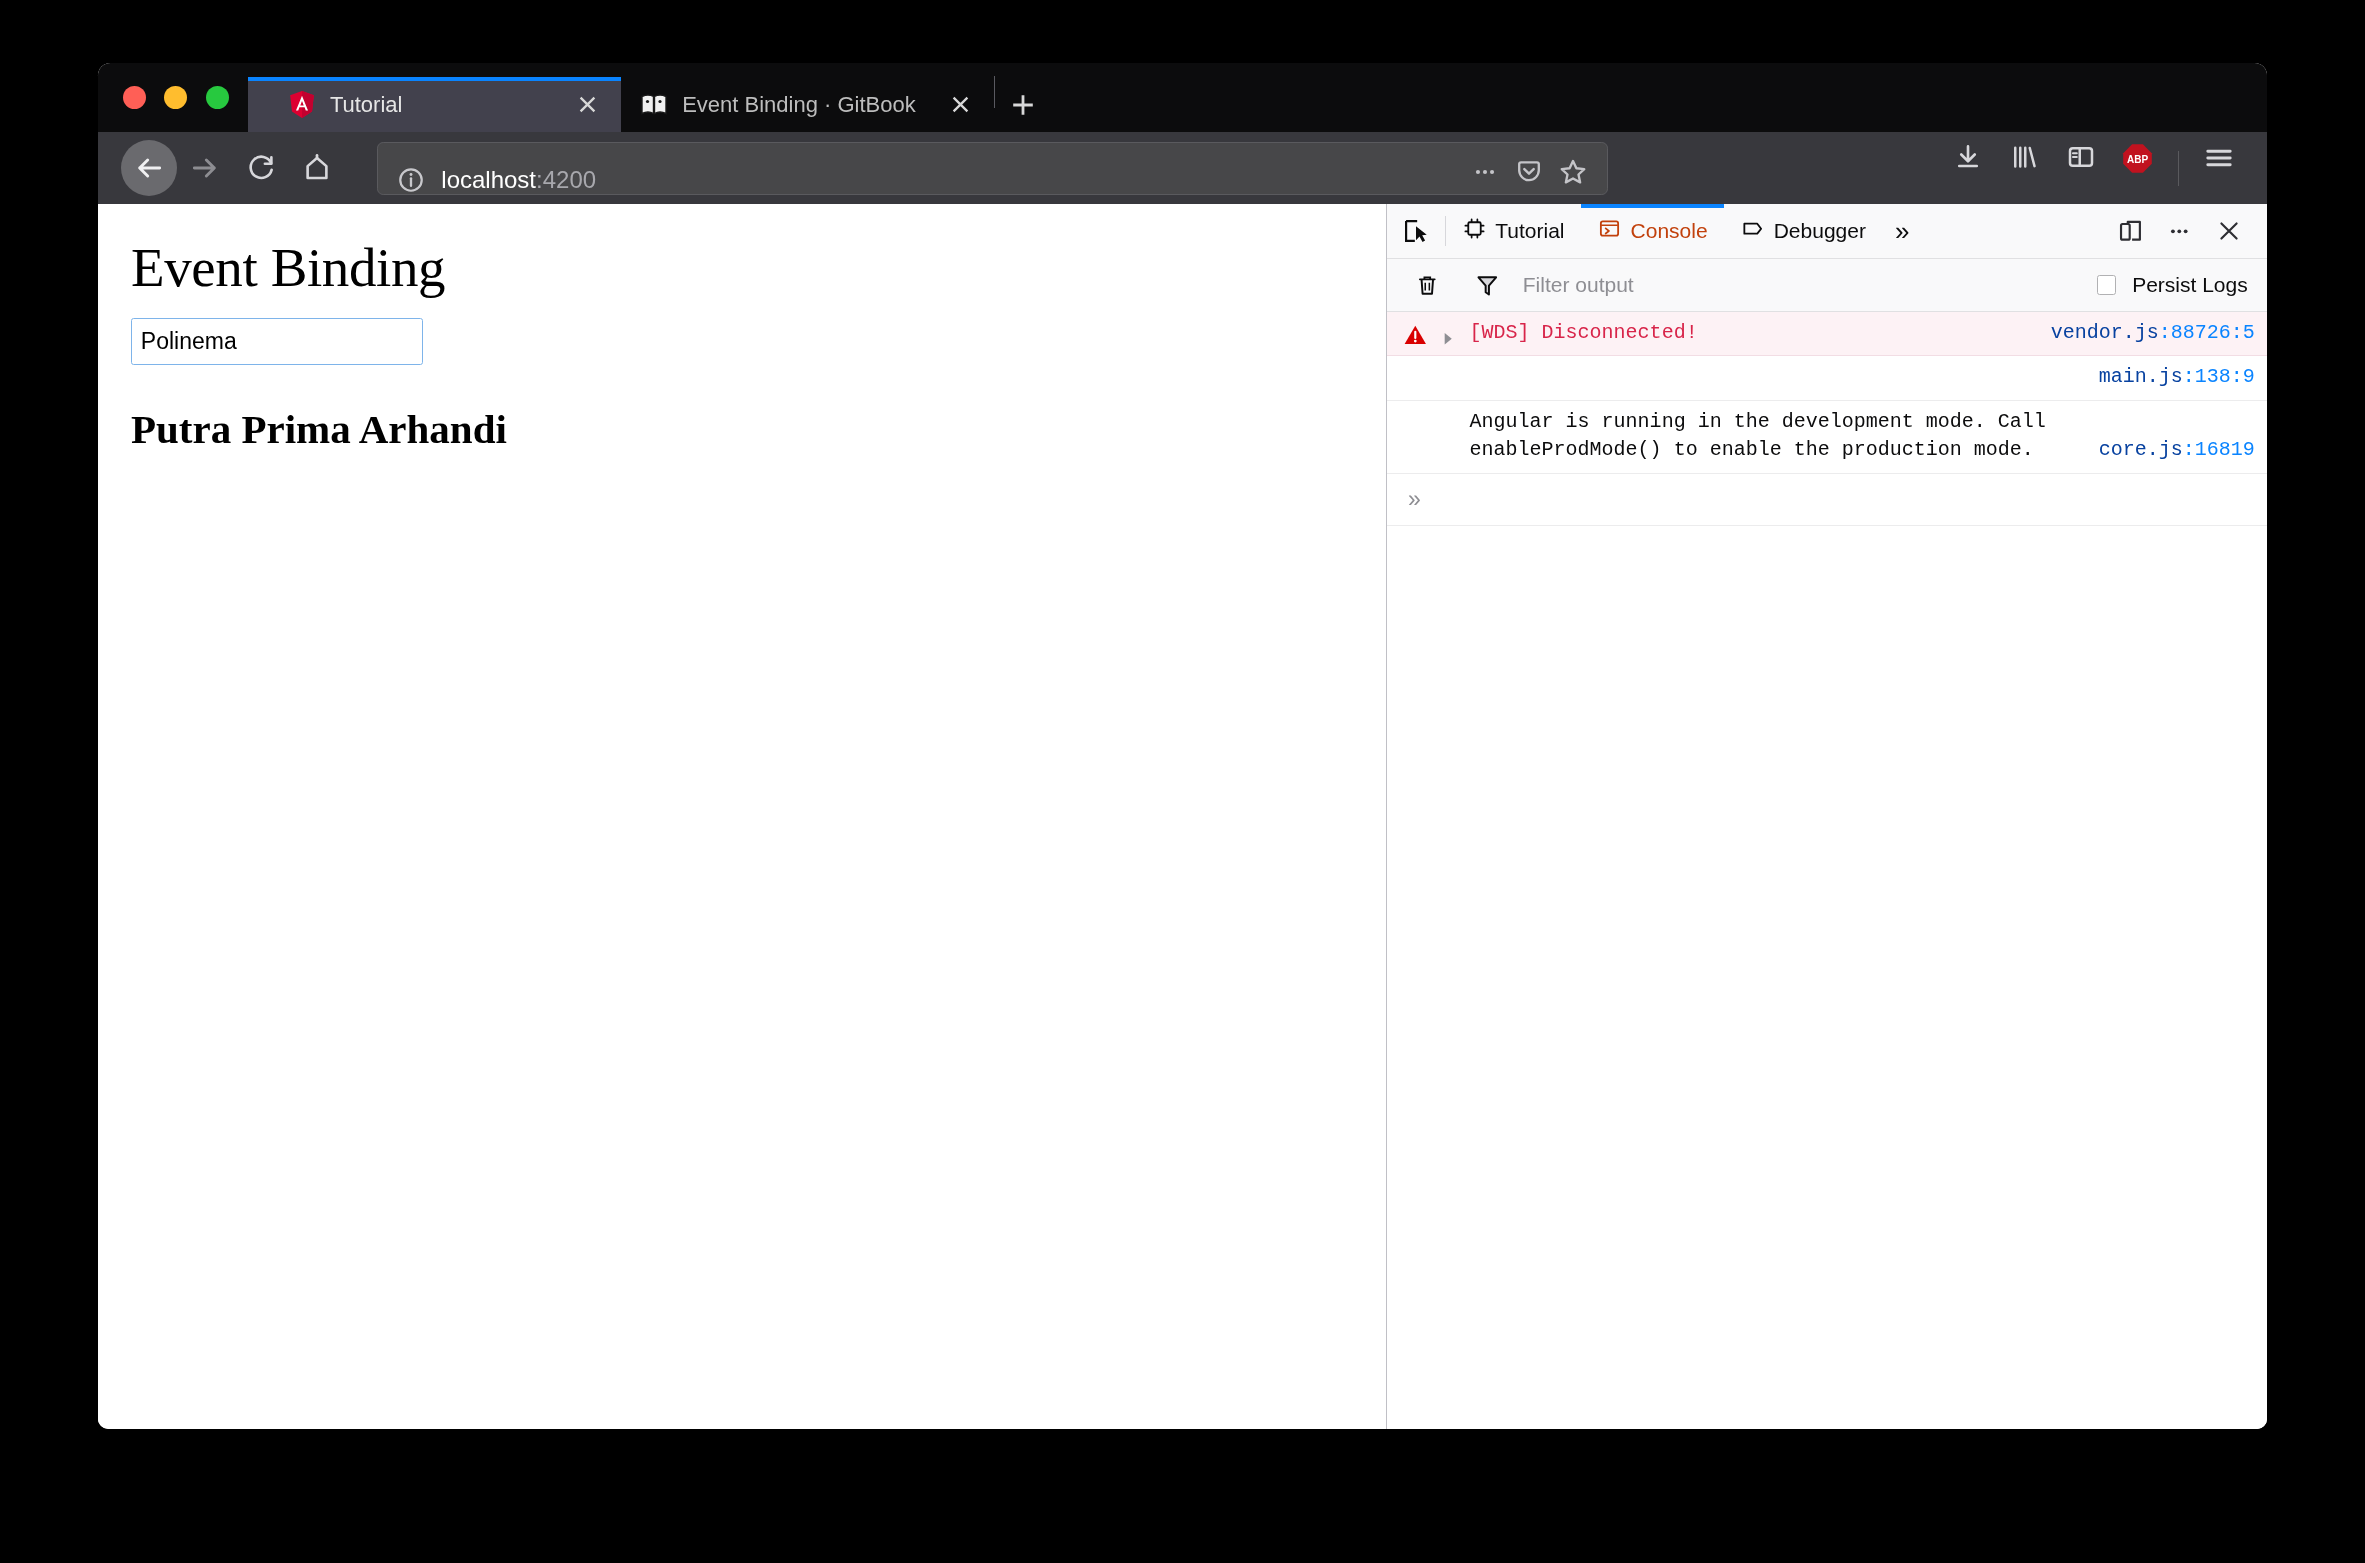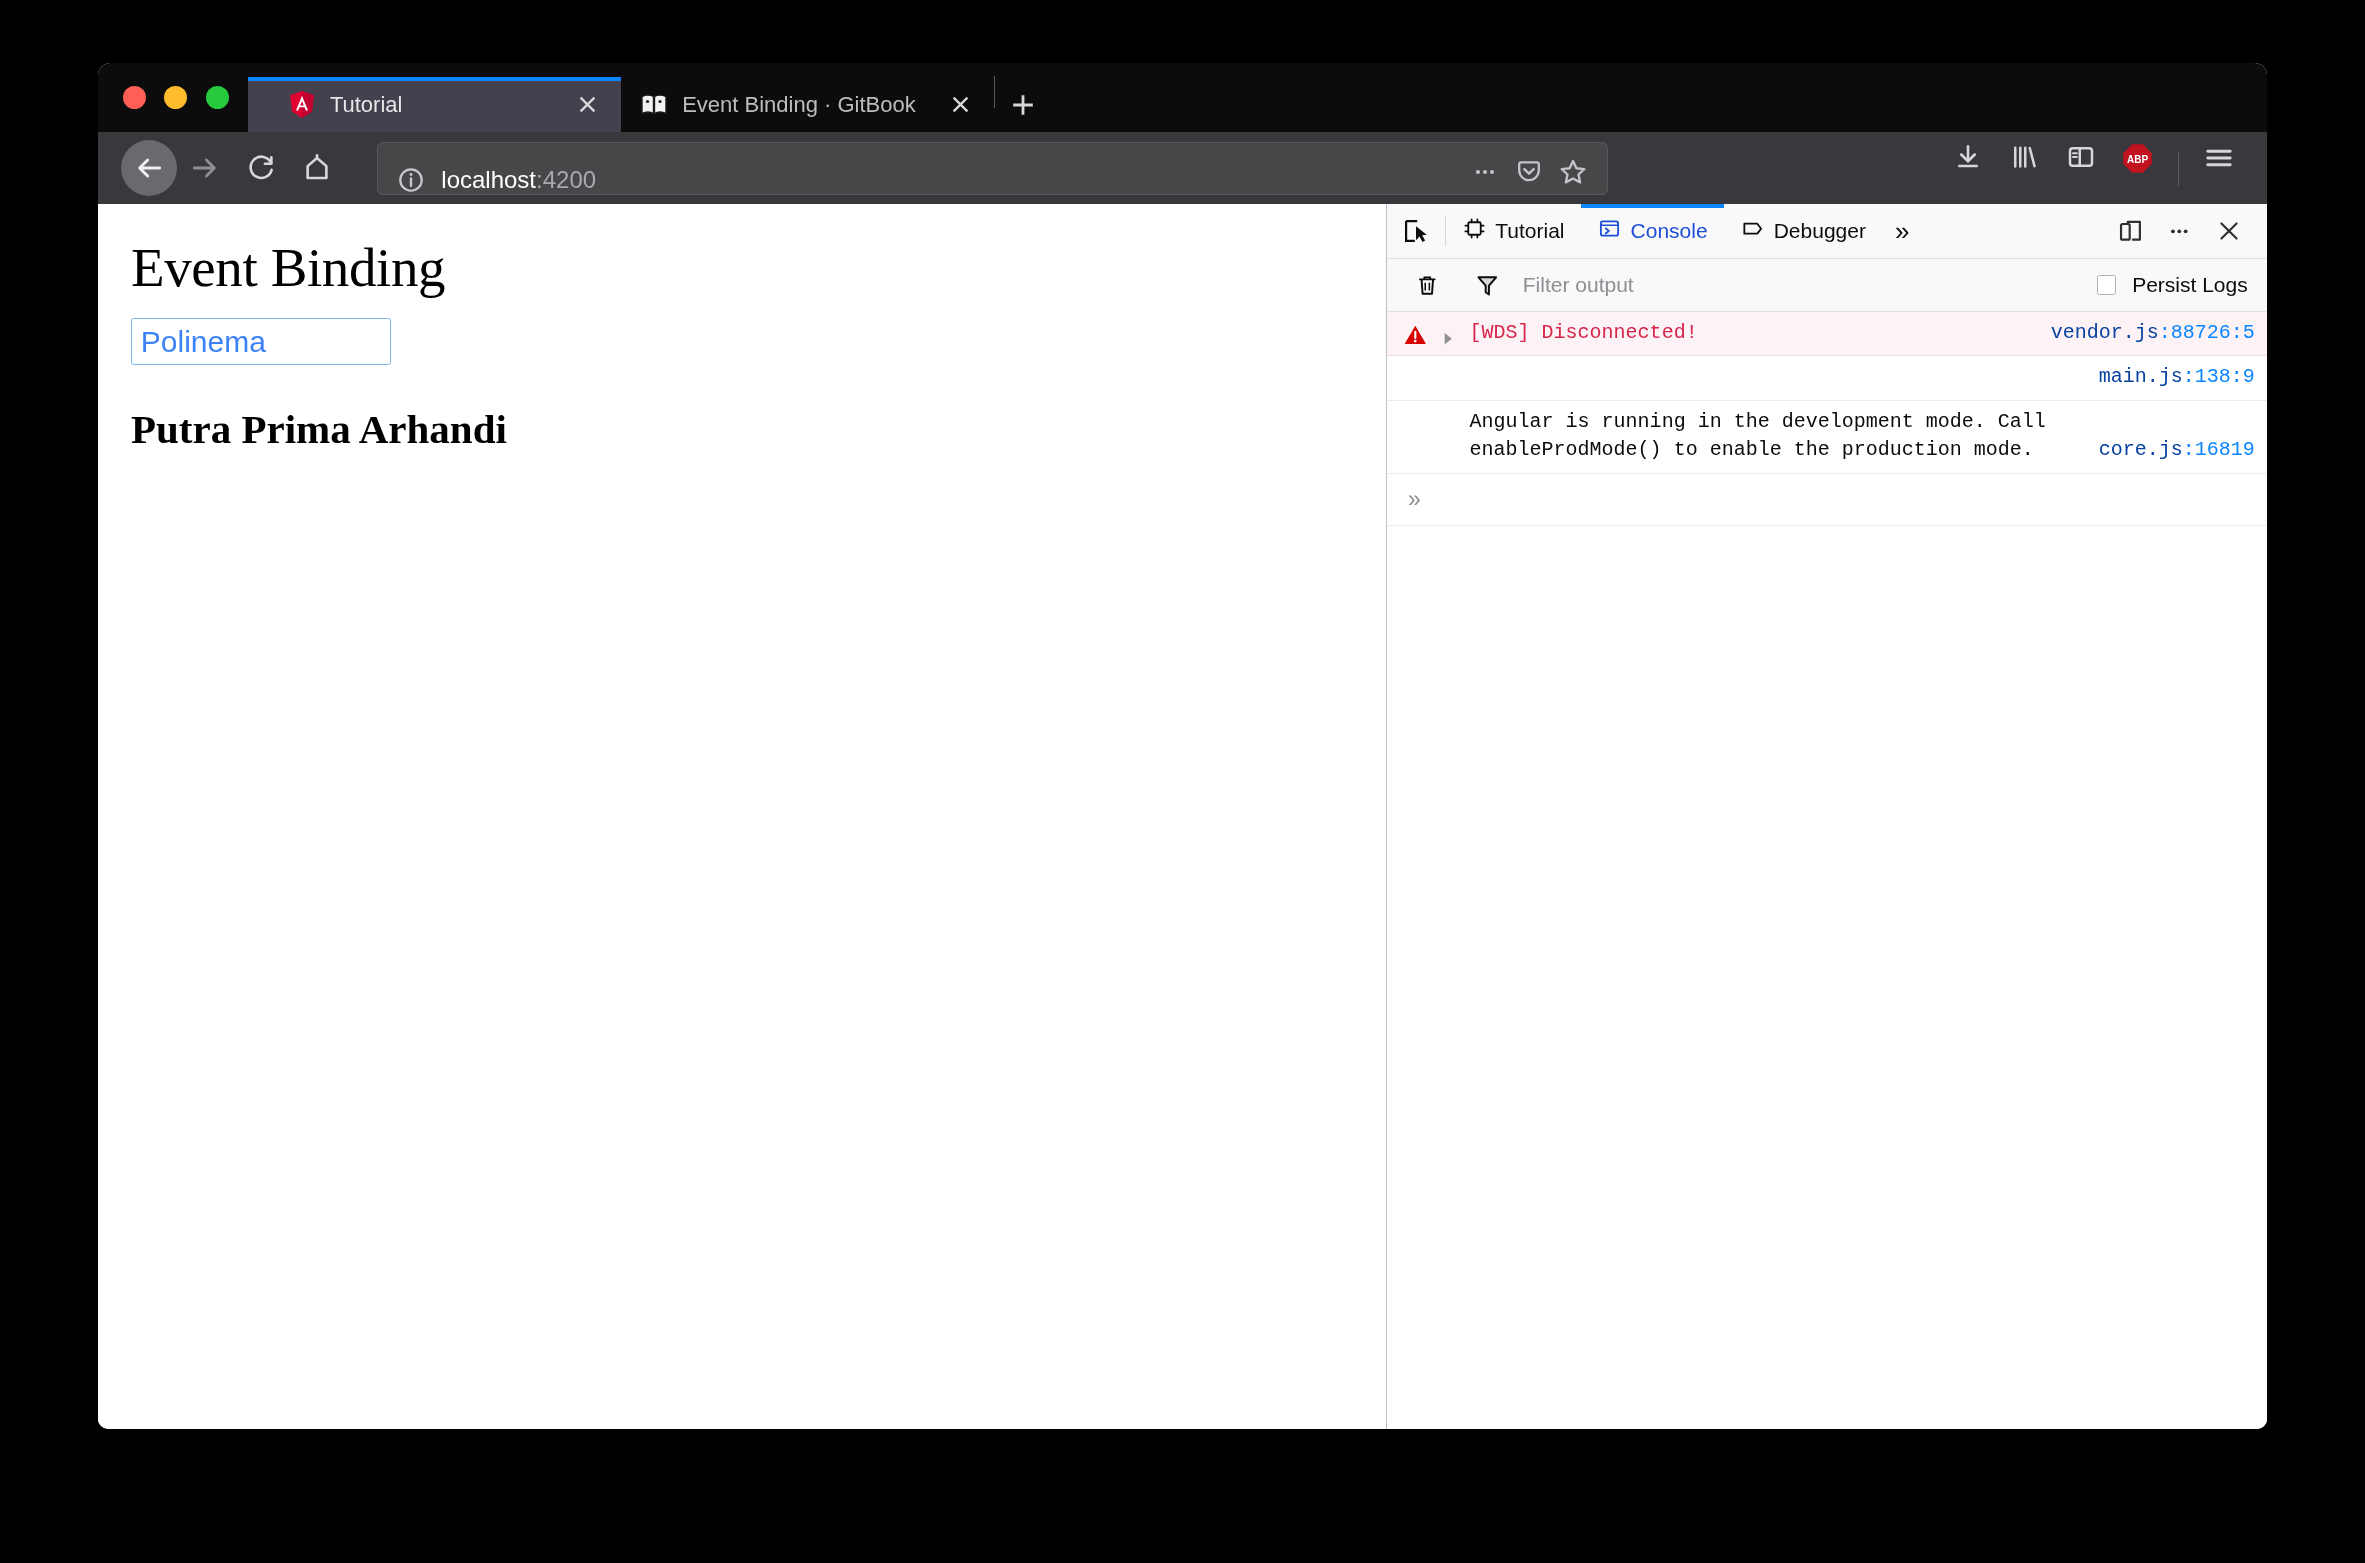--- a/index.html
+++ b/index.html
@@ -166,30 +166,30 @@
   .page h1 {
     font-size: 55px;
     font-weight: normal;
     color: #000;
     letter-spacing: -0.4px;
     margin-bottom: 19px;
     font-family: "Liberation Serif", serif;
   }
   .name-input {
     display: block;
-    width: 260px;
+    width: 292px;
     height: 47px;
-    font-size: 30px;
+    font-size: 23px;
     font-family: "Liberation Sans", sans-serif;
     padding: 3.5px 8.8px;
     border: 1.8px solid #7eb4ea;
     border-radius: 2.6px;
     outline: none;
     background: #fff;
-    color: #3b82f6;
+    color: #000000;
     caret-color: #000;
   }
   .page h2 {
     margin-top: 40px;
     font-size: 41px;
     font-weight: bold;
     color: #000;
     font-family: "Liberation Serif", serif;
   }
 
@@ -219,21 +219,21 @@
   .dt-vsep { width: 0.9px; background: #d7d7db; margin: 12.3px 0; flex: 0 0 auto;}
   .dt-tab {
     display: flex; align-items: center; gap: 9.7px;
     padding: 0 16.7px;
     color: #0c0c0d;
     font-size: 21px;
     position: relative;
     flex: 0 0 auto;
     white-space: nowrap;
   }
-  .dt-tab.active { color: #1d4ed8; }
+  .dt-tab.active { color: #c2410c; }
   .dt-tab.active::before {
     content: "";
     position: absolute; left: 0; right: 0; top: 0;
     height: 3.5px; background: #0a84ff;
   }
   .dt-more {
     display:flex; align-items:center; padding: 0 12.3px; color:#0c0c0d; flex:0 0 auto;
   }
   .dt-right { margin-left: auto; display: flex; align-items: center; padding-right: 14px; }
   .dt-ibtn {

